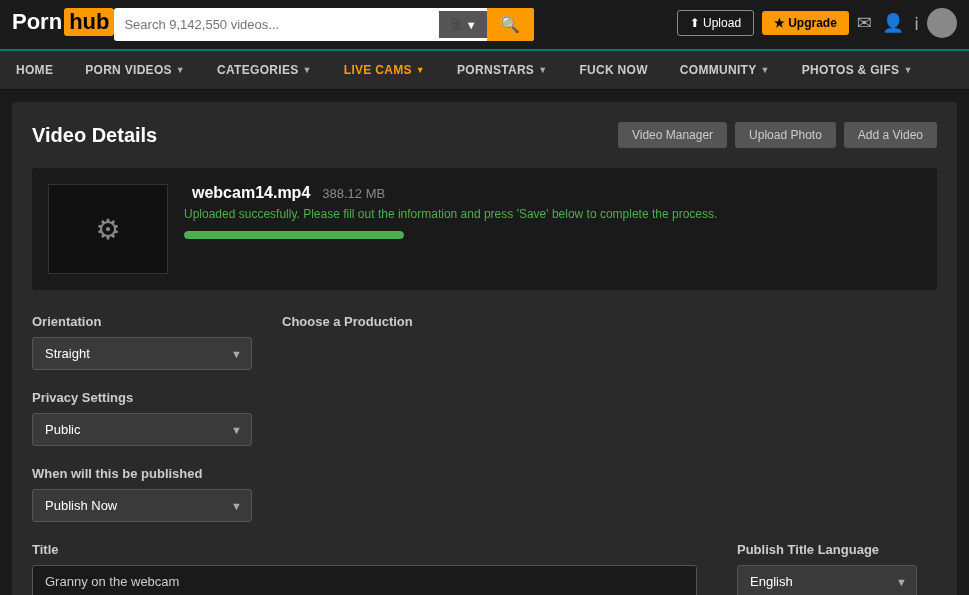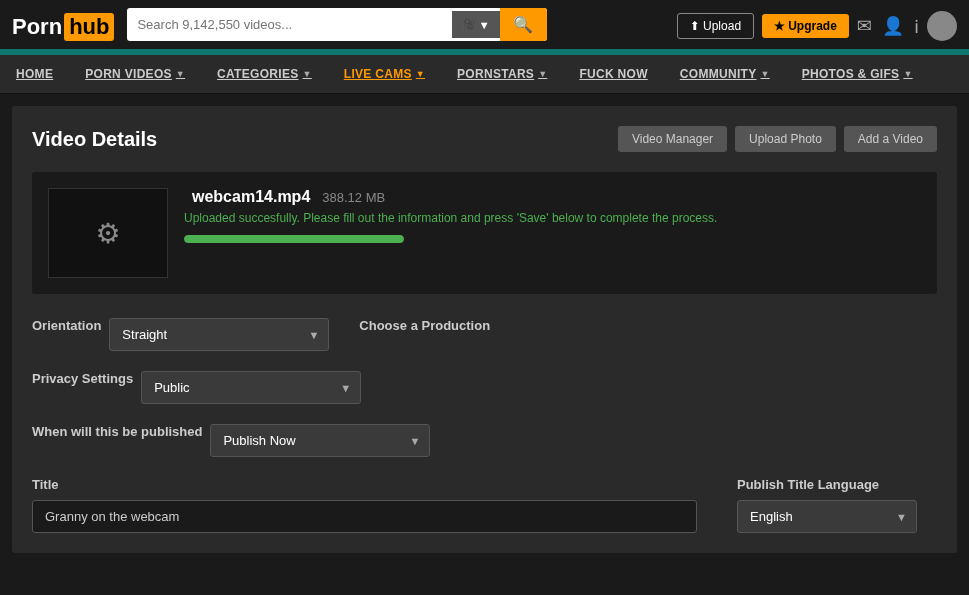--- a/index.html
+++ b/index.html
@@ -1,35 +1,35 @@
 <!DOCTYPE html>
 <html><head>
   <meta charset="utf-8">
   <style>
     * { box-sizing: border-box; margin: 0; padding: 0; }
     body { background: #1a1a1a; font-family: Arial, sans-serif; color: #fff; width: 969px; min-height: 595px; overflow-x: hidden; }
 
     
-    .header { background: #1a1a1a; display: flex; align-items: flex-end; padding: 8px 12px; gap: 13px; border-bottom: 6px solid #0f766e; }
+    .header { background: #1a1a1a; display: flex; align-items: flex-start; padding: 8px 12px; gap: 0; border-bottom: 2px solid #0f766e; }
     .logo { display: flex; align-items: center; font-size: 22px; font-weight: bold; color: #fff; text-decoration: none; }
     .logo-hub { background: #f90; color: #000; padding: 1px 5px; border-radius: 3px; margin-left: 2px; font-size: 22px; font-weight: bold; }
     .search-bar { flex: 1; display: flex; align-items: center; background: #fff; border-radius: 3px; overflow: hidden; max-width: 420px; }
     .search-input { flex: 1; border: none; outline: none; padding: 6px 10px; font-size: 13px; color: #333; }
     .search-cam-btn { background: #555; border: none; color: #fff; padding: 7px 10px; cursor: pointer; font-size: 11px; display: flex; align-items: center; gap: 3px; }
     .search-btn { background: #f90; border: none; color: #fff; padding: 7px 14px; cursor: pointer; font-size: 16px; }
     .header-right { display: flex; align-items: center; gap: 8px; margin-left: auto; }
     .upload-btn { background: transparent; border: 1px solid #888; color: #fff; padding: 5px 12px; border-radius: 3px; cursor: pointer; font-size: 12px; }
     .upgrade-btn { background: #f90; border: none; color: #000; padding: 5px 12px; border-radius: 3px; cursor: pointer; font-size: 12px; font-weight: bold; }
     .header-icons { display: flex; gap: 10px; align-items: center; }
     .header-icon { color: #aaa; font-size: 18px; cursor: pointer; }
     .avatar { width: 30px; height: 30px; border-radius: 50%; background: #888; cursor: pointer; }
 
     
     .nav { background: #2a2a2a; display: flex; align-items: center; border-bottom: 1px solid #111; }
-    .nav-item { color: #ccc; padding: 12px 16px; font-size: 12px; font-weight: bold; text-transform: uppercase; cursor: pointer; white-space: nowrap; display: flex; align-items: center; gap: 4px; letter-spacing: 0.3px; text-decoration: underline; }
+    .nav-item { color: #ccc; padding: 12px 16px; font-size: 12px; font-weight: bold; text-transform: uppercase; cursor: pointer; white-space: nowrap; display: flex; align-items: center; gap: 4px; letter-spacing: 0.3px; }
     .nav-cams { color: #f90; }
     .nav-arrow { font-size: 9px; color: #aaa; }
 
     
     .main { background: #2a2a2a; margin: 12px; padding: 20px; border-radius: 3px; }
     .page-header { display: flex; align-items: center; justify-content: space-between; margin-bottom: 20px; }
     .page-title { font-size: 20px; font-weight: bold; color: #fff; }
     .page-actions { display: flex; gap: 8px; }
     .action-btn { background: #555; border: none; color: #ccc; padding: 6px 14px; border-radius: 3px; cursor: pointer; font-size: 12px; }
 
@@ -40,21 +40,21 @@
     @keyframes spin { from { transform: rotate(0deg); } to { transform: rotate(360deg); } }
     .upload-info { flex: 1; }
     .upload-filename { font-size: 16px; font-weight: bold; color: #fff; margin-bottom: 4px; margin-left: 8px; }
     .upload-size { color: #888; font-size: 13px; margin-left: 12px; }
     .upload-success { color: #4caf50; font-size: 12px; margin-bottom: 8px; line-height: 1.4; }
     .progress-bar-container { width: 220px; height: 8px; background: #333; border-radius: 4px; overflow: hidden; }
     .progress-bar { height: 100%; background: #4caf50; width: 100%; border-radius: 4px; }
 
     
     .form-row { display: flex; gap: 30px; margin-bottom: 20px; align-items: flex-start; }
-    .form-group { display: flex; flex-direction: row; gap: 8px; min-width: 220px; }
+    .form-group { display: flex; flex-direction: column; gap: 8px; min-width: 220px; }
     .form-label { font-size: 13px; color: #ccc; font-weight: bold; }
     .form-select { background: #3a3a3a; border: 1px solid #555; color: #fff; padding: 8px 30px 8px 12px; border-radius: 3px; font-size: 13px; cursor: pointer; appearance: none; -webkit-appearance: none; width: 220px; position: relative; }
     .select-wrapper { position: relative; display: inline-block; }
     .select-wrapper::after { content: '▼'; position: absolute; right: 10px; top: 50%; transform: translateY(-50%); color: #aaa; font-size: 11px; pointer-events: none; }
 
     
     .title-section { display: flex; gap: 40px; margin-top: 8px; }
     .title-group { flex: 1; }
     .title-group .form-label { margin-bottom: 8px; display: block; font-size: 13px; color: #ccc; font-weight: bold; }
     .title-input { width: 100%; background: #1a1a1a; border: 1px solid #555; color: #ccc; padding: 8px 12px; border-radius: 3px; font-size: 13px; outline: none; }

